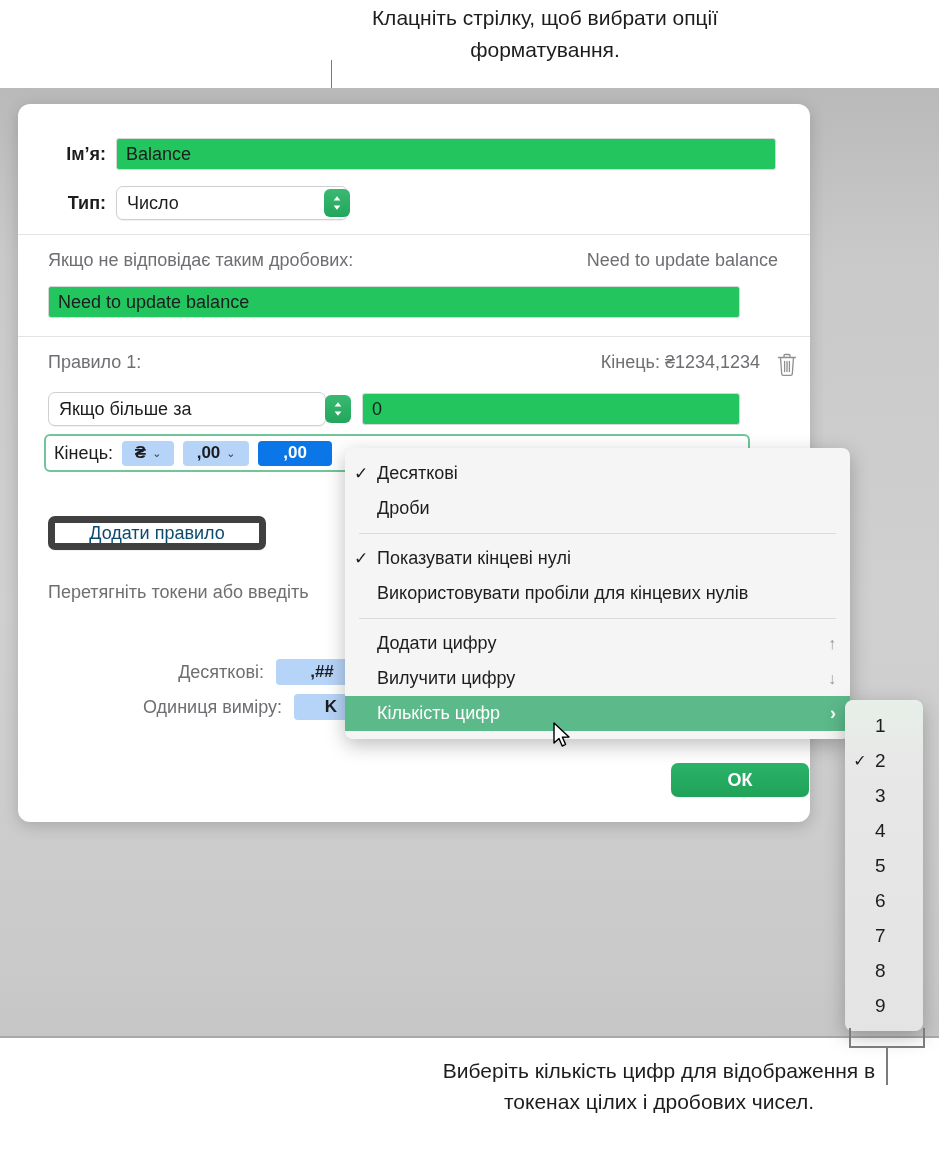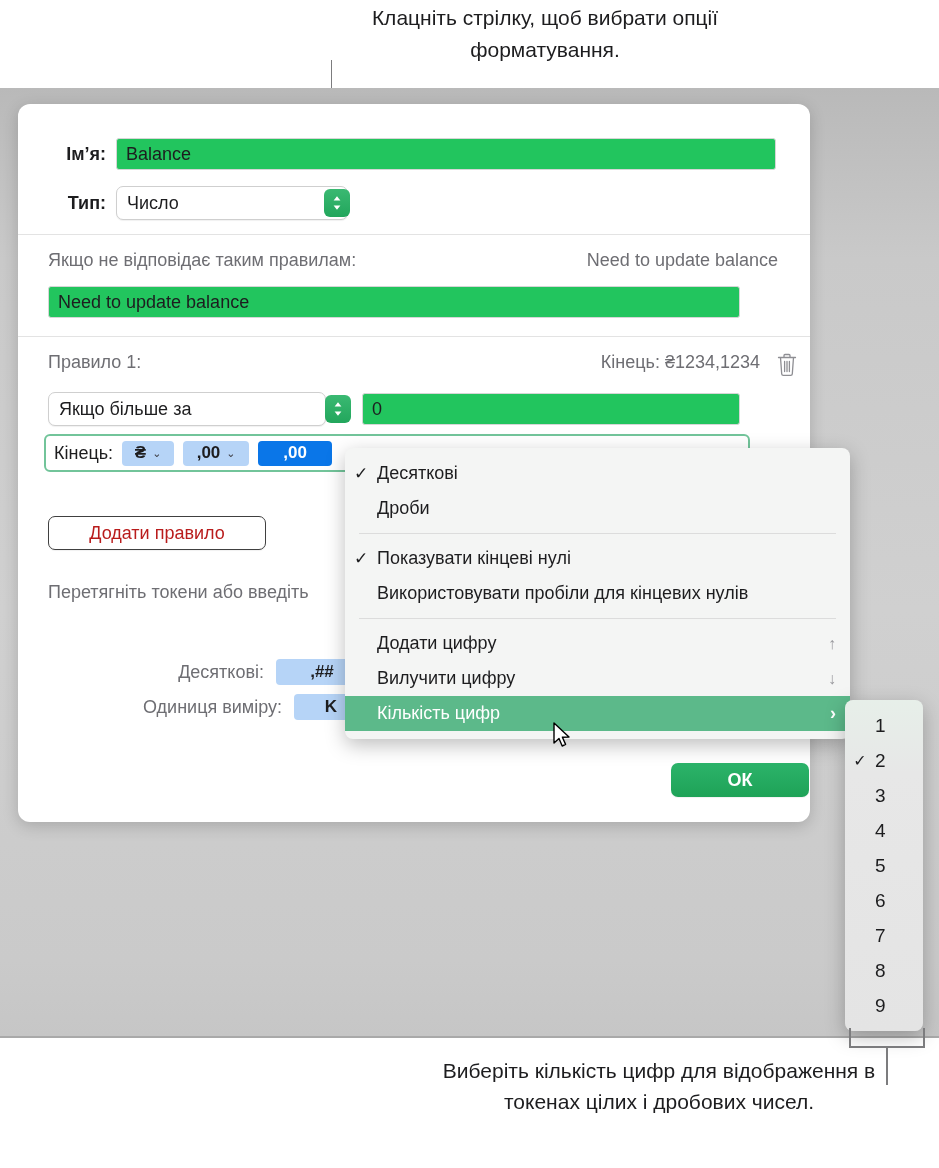--- a/index.html
+++ b/index.html
@@ -202,23 +202,23 @@
   }
 
   .btn {
     box-sizing: border-box;
     display: flex;
     align-items: center;
     justify-content: center;
     height: 34px;
     border-radius: 7px;
     font-size: 18px;
-    border: 1px solid #404040;
+    border: 7px solid #404040;
     background: #ffffff;
-    color: #b91c1c;
+    color: #0c4a6e;
     box-shadow: 0 1px 1px rgba(0,0,0,0.06);
   }
   .btn-primary {
     background: linear-gradient(180deg, #2cb36a 0%, #1ea257 100%);
     border: none;
     color: #ffffff;
     font-weight: bold;
   }
 
   .trash {
@@ -328,21 +328,21 @@
   <div class="stepper" style="left:306px; top:85px;">
     <svg width="12" height="20" viewBox="0 0 12 20" aria-hidden="true">
       <path d="M6 3.2 L9.4 7.6 L2.6 7.6 Z" fill="#ffffff"></path>
       <path d="M6 16.8 L2.6 12.4 L9.4 12.4 Z" fill="#ffffff"></path>
     </svg>
   </div>
 
   <div class="divider" style="left:0; top:130px; width:792px;"></div>
 
   <div class="row" style="left:30px; top:146px; width:730px; justify-content:space-between;">
-    <div class="lbl-gray">Якщо не відповідає таким правилам:</div>
+    <div class="lbl-gray">Якщо не відповідає таким дробових:</div>
     <div class="lbl-gray">Need to update balance</div>
   </div>
 
   <div class="field-plain" style="position:absolute; left:30px; top:182px; width:692px;">Need to update balance</div>
 
   <div class="divider" style="left:0; top:232px; width:792px;"></div>
 
   <div class="row" style="left:30px; top:248px; width:712px; justify-content:space-between;">
     <div class="lbl-gray">Правило 1:</div>
     <div class="lbl-gray">Кінець: ₴1234,1234</div>

